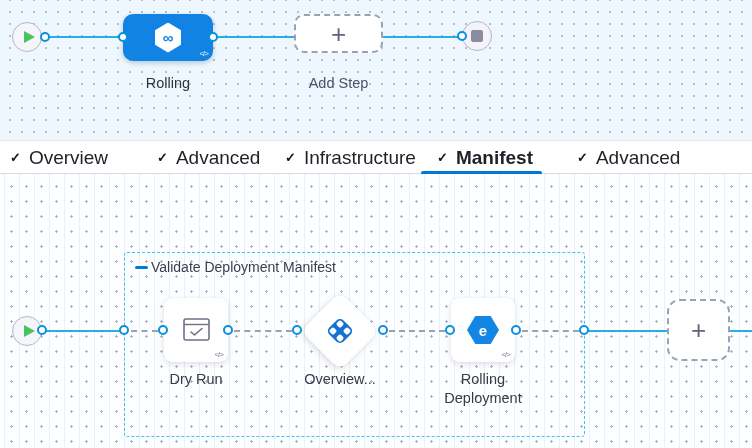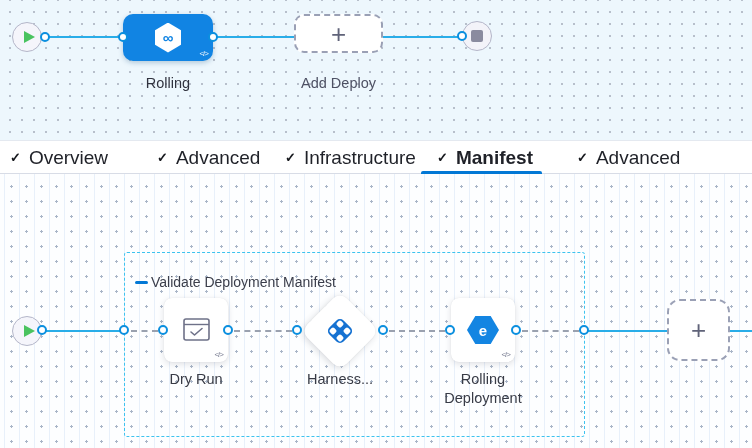--- a/index.html
+++ b/index.html
@@ -68,21 +68,21 @@
       radial-gradient(circle, #a9b5c7 1px, rgba(169,181,199,0) 1.2px),
       linear-gradient(to right, #e8f0fa 1px, rgba(232,240,250,0) 1px);
     background-size:15px 15px, 15px 15px;
     background-position:4px 5px, 4px 0;
   }
   .dash-link { position:absolute; height:0; border-top:2px dashed #9aa1af; }
   .step-group {
     position:absolute; left:124px; top:78px; width:461px; height:185px;
     border:1.6px dashed #3cc3ef; border-radius:3px;
   }
-  .group-header { position:absolute; left:10px; top:6px; display:flex; align-items:center; gap:3px;margin-top:15px; }
+  .group-header { position:absolute; left:10px; top:6px; display:flex; align-items:center; gap:3px; }
   .group-collapse { width:13px; height:3px; background:#0278d5; border-radius:2px; }
   .group-title { font-size:14px; color:#3a3d4a; }
   .step-card {
     position:absolute; width:64px; height:64px; background:#fff; border-radius:8px;
     box-shadow:0 2px 6px rgba(40,41,61,.14), 0 0 1px rgba(40,41,61,.12);
     display:flex; align-items:center; justify-content:center;
   }
   .diamond {
     position:absolute; left:312px; top:129px; width:56px; height:56px;
     background:#fff; border-radius:10px; transform:rotate(45deg);
@@ -124,21 +124,21 @@
     <div class="endpoint" style="left:462px; top:21px; background:#f3f3f9;">
       <div class="stop-sq"></div>
     </div>
 
     <div class="ring" style="left:40px;  top:32px;"></div>
     <div class="ring" style="left:118px; top:32px;"></div>
     <div class="ring" style="left:208px; top:32px;"></div>
     <div class="ring" style="left:457px; top:31px;"></div>
 
     <div class="node-label" style="left:123px; top:74px; width:90px;">Rolling</div>
-    <div class="node-label" style="left:294px; top:74px; width:89px; color:#4d5063;">Add Deploy</div>
+    <div class="node-label" style="left:294px; top:74px; width:89px; color:#4d5063;">Add Step</div>
   </div>
 
   <div class="tabbar">
     <div class="tab" style="left:10px;">
       <span class="check">✓</span>
       <span class="tlabel">Overview</span>
     </div>
     <div class="tab" style="left:157px;">
       <span class="check">✓</span>
       <span class="tlabel">Advanced</span>
@@ -218,21 +218,21 @@
     <div class="ring" style="left:292px; top:151px;"></div>
     <div class="ring" style="left:378px; top:151px;"></div>
     <div class="ring" style="left:445px; top:151px;"></div>
     <div class="ring" style="left:511px; top:151px;"></div>
     <div class="ring" style="left:579px; top:151px;"></div>
 
     <div class="step-label" style="left:146px; top:196px; width:100px;">
       <div>Dry Run</div>
     </div>
     <div class="step-label" style="left:290px; top:196px; width:100px;">
-      <div>Harness...</div>
+      <div>Overview...</div>
     </div>
     <div class="step-label" style="left:433px; top:196px; width:100px;">
       <div>Rolling</div>
       <div>Deployment</div>
     </div>
   </div>
 
 </div>
 
 </body></html>

